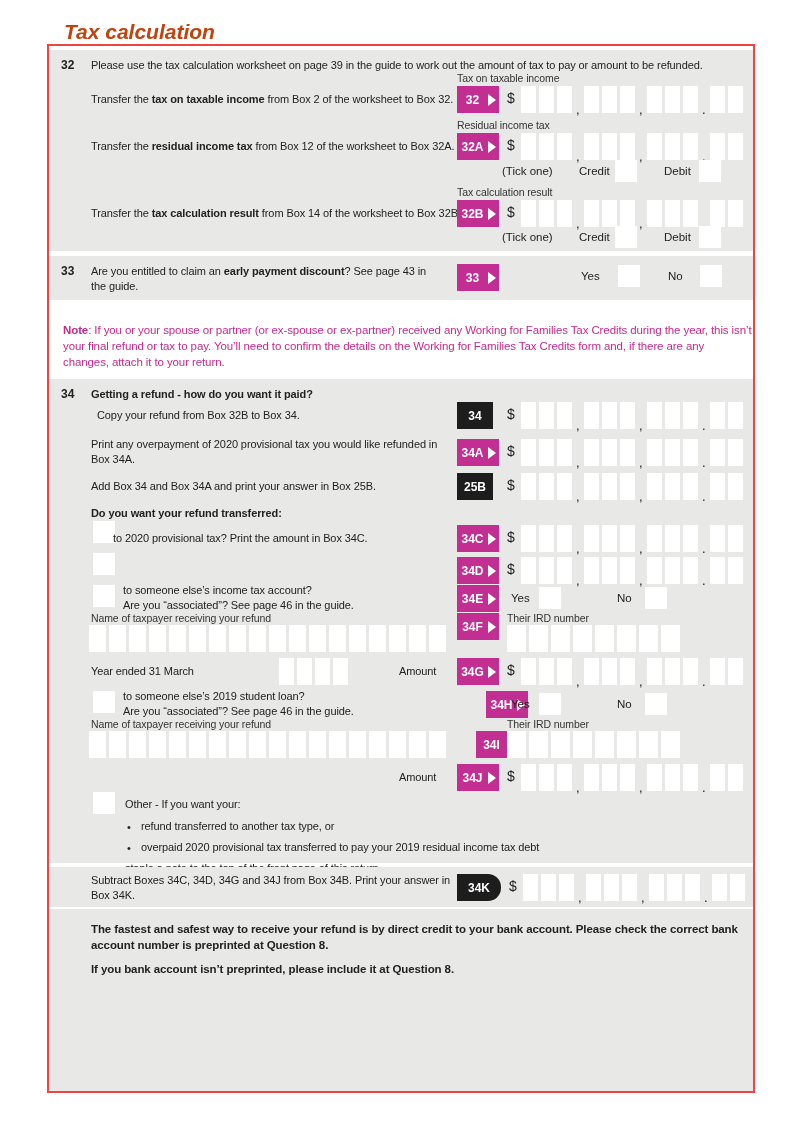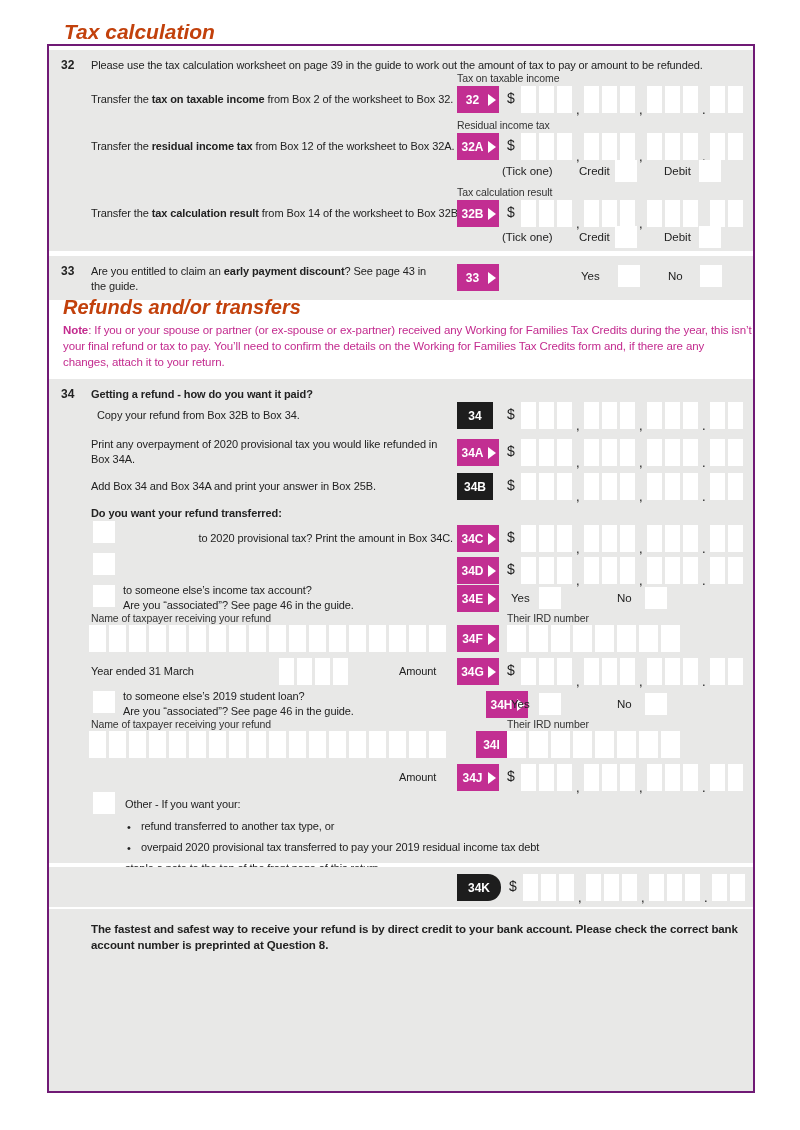--- a/index.html
+++ b/index.html
@@ -2,21 +2,21 @@
 <html><head>
 <meta charset="utf-8">
 <style>
   * { margin:0; padding:0; box-sizing:border-box; }
   body { width:800px; height:1130px; background:#fff; font-family:"Liberation Sans", sans-serif; color:#222; }
   .page { position:relative; width:800px; height:1130px; background:#fff; overflow:hidden; }
 
   .main-title, .section-title { font-style:italic; font-weight:bold; color:#c2410c; }
   .main-title { position:absolute; left:64px; top:20px; font-size:21px; }
 
-  .frame { position:absolute; left:47px; top:44px; width:708px; height:1049px; border:2px solid #701a75; background:#fff; }
+  .frame { position:absolute; left:47px; top:44px; width:708px; height:1049px; border:2px solid #ef4444; background:#fff; }
   .frame-inner { position:absolute; inset:0; }
 
   .block { position:absolute; left:0; width:704px; background:#e8e8e7; }
   .row-el { position:absolute; }
 
   .qnum { font-weight:bold; font-size:12px; }
   .qtext { font-size:11px; letter-spacing:-0.1px; line-height:1.35; }
   .nowrap { white-space:nowrap; }
   .bold { font-weight:bold; }
   .small-label { font-size:10.5px; color:#333; letter-spacing:-0.1px; }
@@ -162,21 +162,20 @@
               <span class="tnum">33</span>
               <span class="arrow"></span>
             </div>
         </div>
         <div class="anslabel" style="left:532px; top:14px;">Yes</div>
         <div class="checkbox" style="left:569px; top:9px;"></div>
         <div class="anslabel" style="left:619px; top:14px;">No</div>
         <div class="checkbox" style="left:651px; top:9px;"></div>
       </div>
 
-      <div class="row-el section-title" style="left:14px; top:250px; font-size:20px;">Refunds and/or transfers</div>
       <div class="row-el note" style="left:14px; top:277px; width:690px;"><b>Note</b><span>: If you or your spouse or partner (or ex-spouse or ex-partner) received any Working for Families Tax Credits during the year, this isn’t your final refund or tax to pay. You’ll need to confirm the details on the Working for Families Tax Credits form and, if there are any changes, attach it to your return.</span></div>
 
       <div class="block" style="top:333px; height:484px;">
         <div class="row-el qnum" style="left:12px; top:8px;">34</div>
         <div class="row-el qtext bold" style="left:42px; top:8px;">Getting a refund - how do you want it paid?</div>
 
         <div class="row-el qtext" style="left:42px; top:29px; width:350px;margin-left:6px;">Copy your refund from Box 32B to Box 34.</div>
         <div class="field" style="left:408px; top:23px;">
           <div class="tag black">
               <span class="tnum">34</span>
@@ -225,21 +224,21 @@
                 <span class="sep">.</span>
                 <span class="dbox"></span>
                 <span class="dbox"></span>
               </span>
             </div>
         </div>
 
         <div class="row-el qtext" style="left:42px; top:100px; width:350px;">Add Box 34 and Box 34A and print your answer in Box 25B.</div>
         <div class="field" style="left:408px; top:94px;">
           <div class="tag black">
-              <span class="tnum">34B</span>
+              <span class="tnum">25B</span>
             </div>
           <div class="money" style="margin-left:14px;">
               <span class="dollar">$</span>
               <span class="money">
                 <span class="dbox"></span>
                 <span class="dbox"></span>
                 <span class="dbox"></span>
                 <span class="sep">,</span>
                 <span class="dbox"></span>
                 <span class="dbox"></span>
@@ -251,21 +250,21 @@
                 <span class="sep">.</span>
                 <span class="dbox"></span>
                 <span class="dbox"></span>
               </span>
             </div>
         </div>
 
         <div class="row-el qtext bold" style="left:42px; top:127px;">Do you want your refund transferred:</div>
 
         <div class="checkbox" style="left:44px; top:142px;"></div>
-        <div class="row-el qtext" style="left:74px; top:152px; width:330px;text-align:right;">to 2020 provisional tax? Print the amount in Box 34C.</div>
+        <div class="row-el qtext" style="left:64px; top:152px; width:330px;">to 2020 provisional tax? Print the amount in Box 34C.</div>
         <div class="field" style="left:408px; top:146px;">
           <div class="tag">
               <span class="tnum">34C</span>
               <span class="arrow"></span>
             </div>
           <div class="money" style="margin-left:8px;">
               <span class="dollar">$</span>
               <span class="money">
                 <span class="dbox"></span>
                 <span class="dbox"></span>
@@ -342,21 +341,21 @@
               <span class="dbox ch"></span>
               <span class="dbox ch"></span>
               <span class="dbox ch"></span>
               <span class="dbox ch"></span>
               <span class="dbox ch"></span>
               <span class="dbox ch"></span>
               <span class="dbox ch"></span>
               <span class="dbox ch"></span>
             </span>
           </div>
-        <div class="field" style="left:408px; top:246px;">
+        <div class="field" style="left:408px; top:234px;">
           <div class="tag">
               <span class="tnum">34F</span>
               <span class="arrow"></span>
             </div>
         </div>
         <div class="field" style="left:458px; top:246px;">
             <span class="money">
               <span class="dbox wide"></span>
               <span class="dbox wide"></span>
               <span class="dbox wide"></span>
@@ -490,20 +489,21 @@
         <div class="checkbox" style="left:44px; top:413px;"></div>
         <div class="row-el qtext" style="left:76px; top:418px;">Other - If you want your:</div>
         <div class="row-el qtext bullet-dot" style="left:78px; top:441px;">•</div>
         <div class="row-el qtext" style="left:92px; top:440px; width:560px;">refund transferred to another tax type, or</div>
         <div class="row-el qtext bullet-dot" style="left:78px; top:462px;">•</div>
         <div class="row-el qtext" style="left:92px; top:461px; width:560px;">overpaid 2020 provisional tax transferred to pay your 2019 residual income tax debt</div>
         <div class="row-el qtext" style="left:76px; top:482px; width:560px;">staple a note to the top of the front page of this return.</div>
       </div>
 
       <div class="block" style="top:821px; height:40px;">
+        <div class="row-el qtext" style="left:42px; top:6px; width:362px;">Subtract Boxes 34C, 34D, 34G and 34J from Box 34B. Print your answer in Box 34K.</div>
         <div class="field" style="left:408px; top:7px;">
           <div class="tag pill">
               <span class="tnum">34K</span>
             </div>
           <div class="money" style="margin-left:8px;">
               <span class="dollar">$</span>
               <span class="money">
                 <span class="dbox"></span>
                 <span class="dbox"></span>
                 <span class="dbox"></span>
@@ -518,17 +518,18 @@
                 <span class="sep">.</span>
                 <span class="dbox"></span>
                 <span class="dbox"></span>
               </span>
             </div>
         </div>
       </div>
 
       <div class="block" style="top:863px; height:182px;">
         <div class="row-el footer-text" style="left:42px; top:12px; width:650px;">The fastest and safest way to receive your refund is by direct credit to your bank account. Please check the correct bank account number is preprinted at Question 8.</div>
+        <div class="row-el footer-text" style="left:42px; top:52px; width:650px;">If you bank account isn’t preprinted, please include it at Question 8.</div>
       </div>
 
     </div>
   </div>
 </div>
 
 </body></html>

